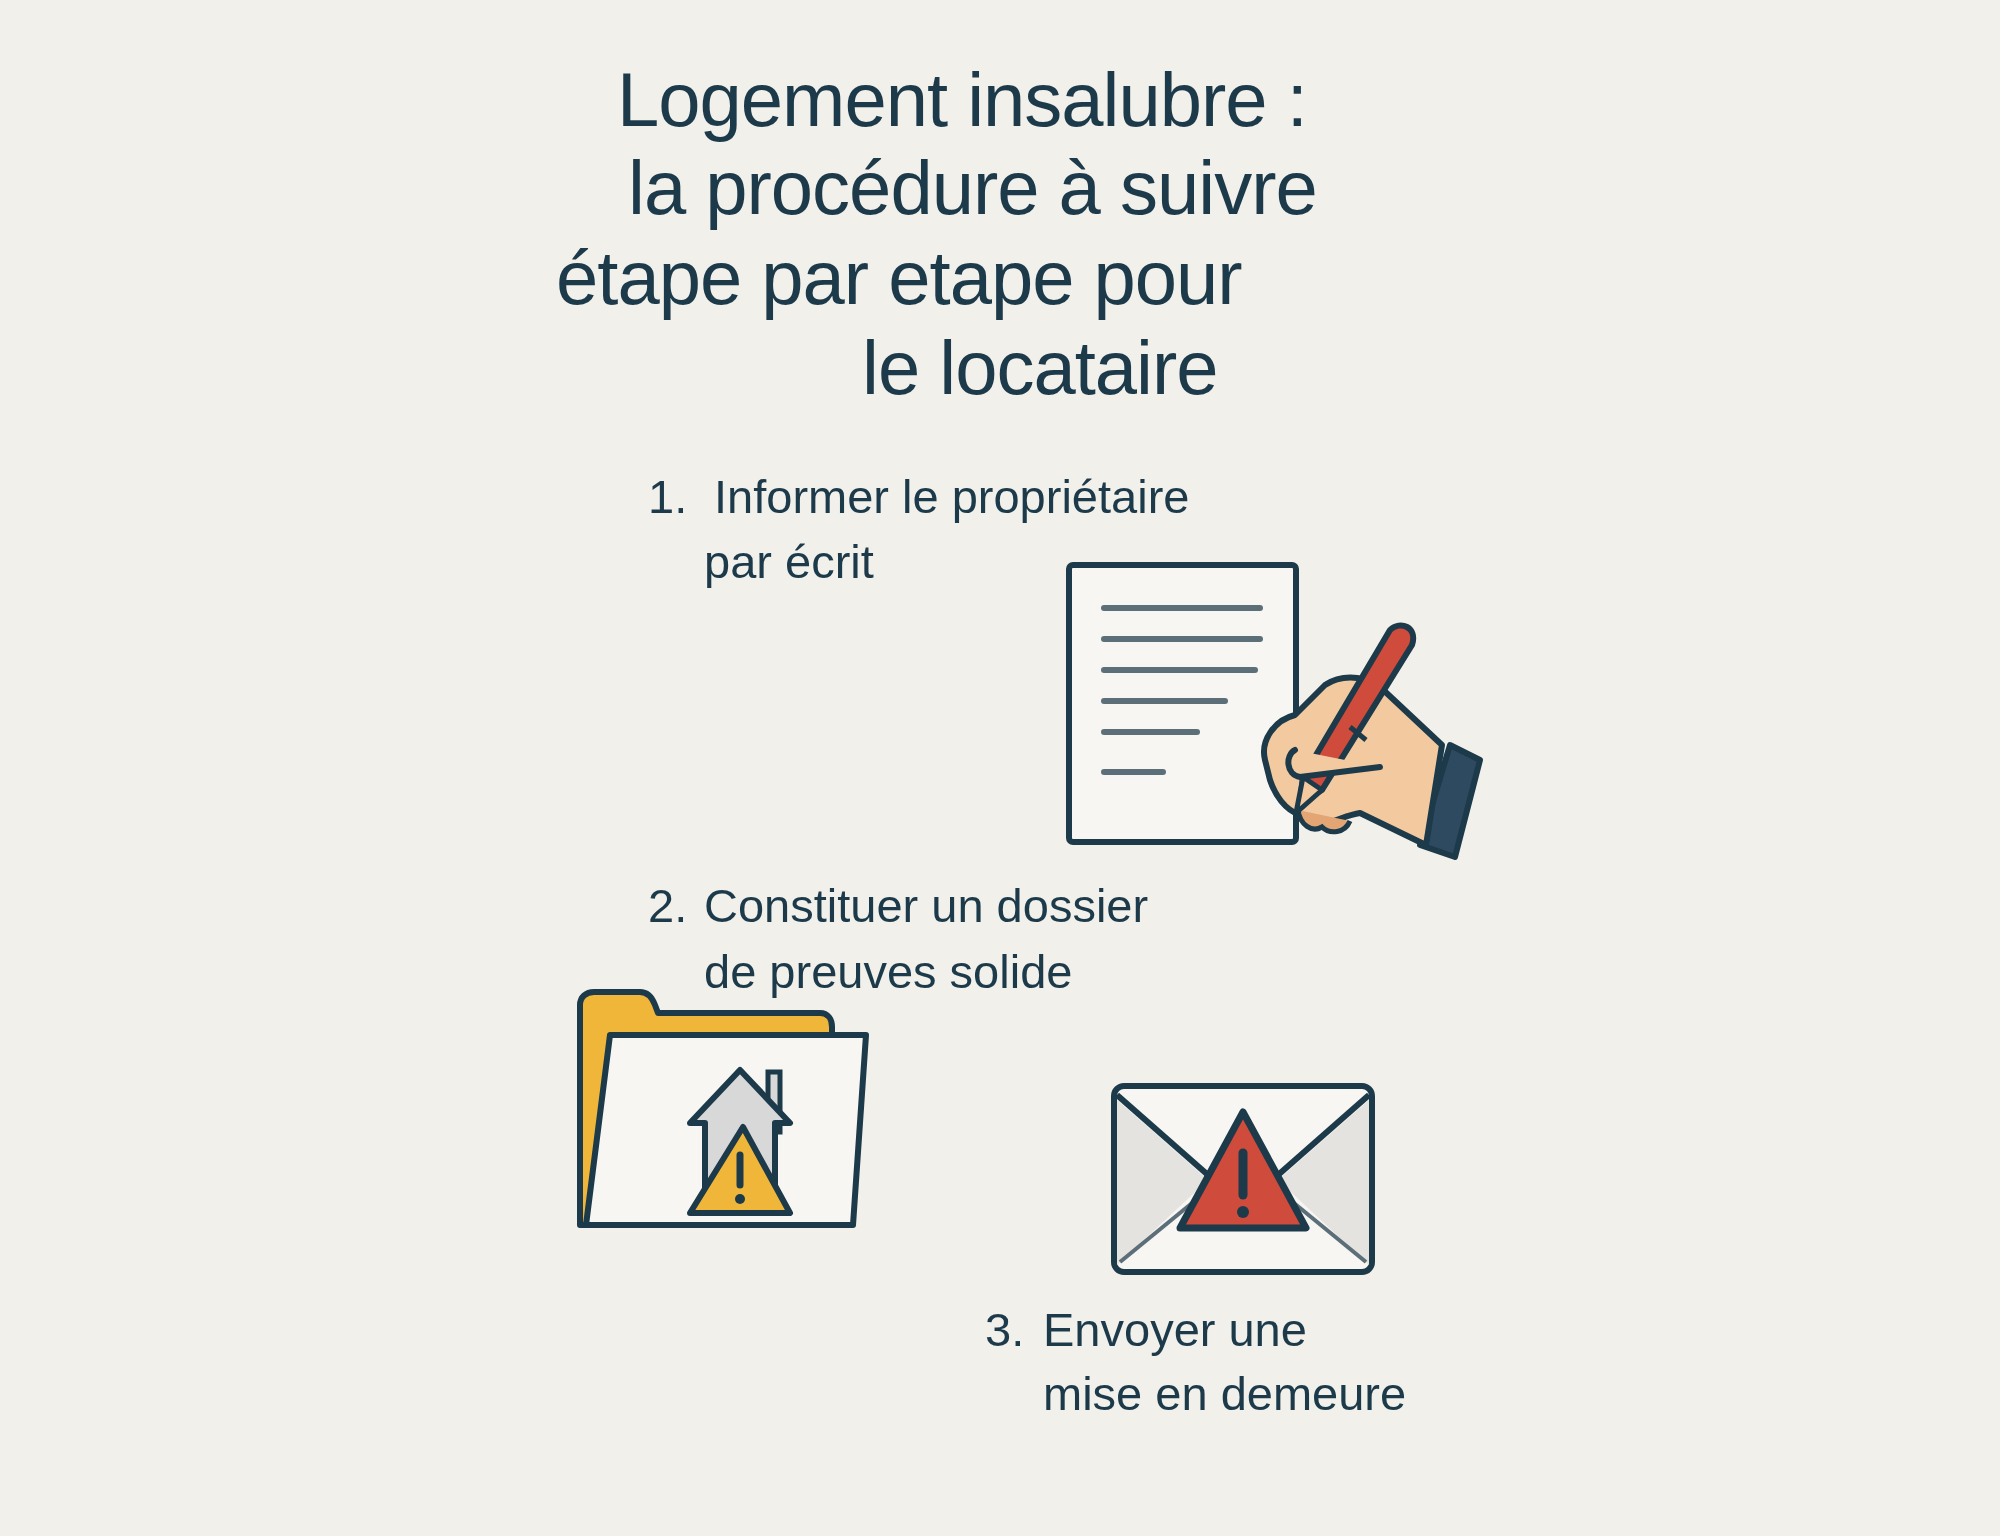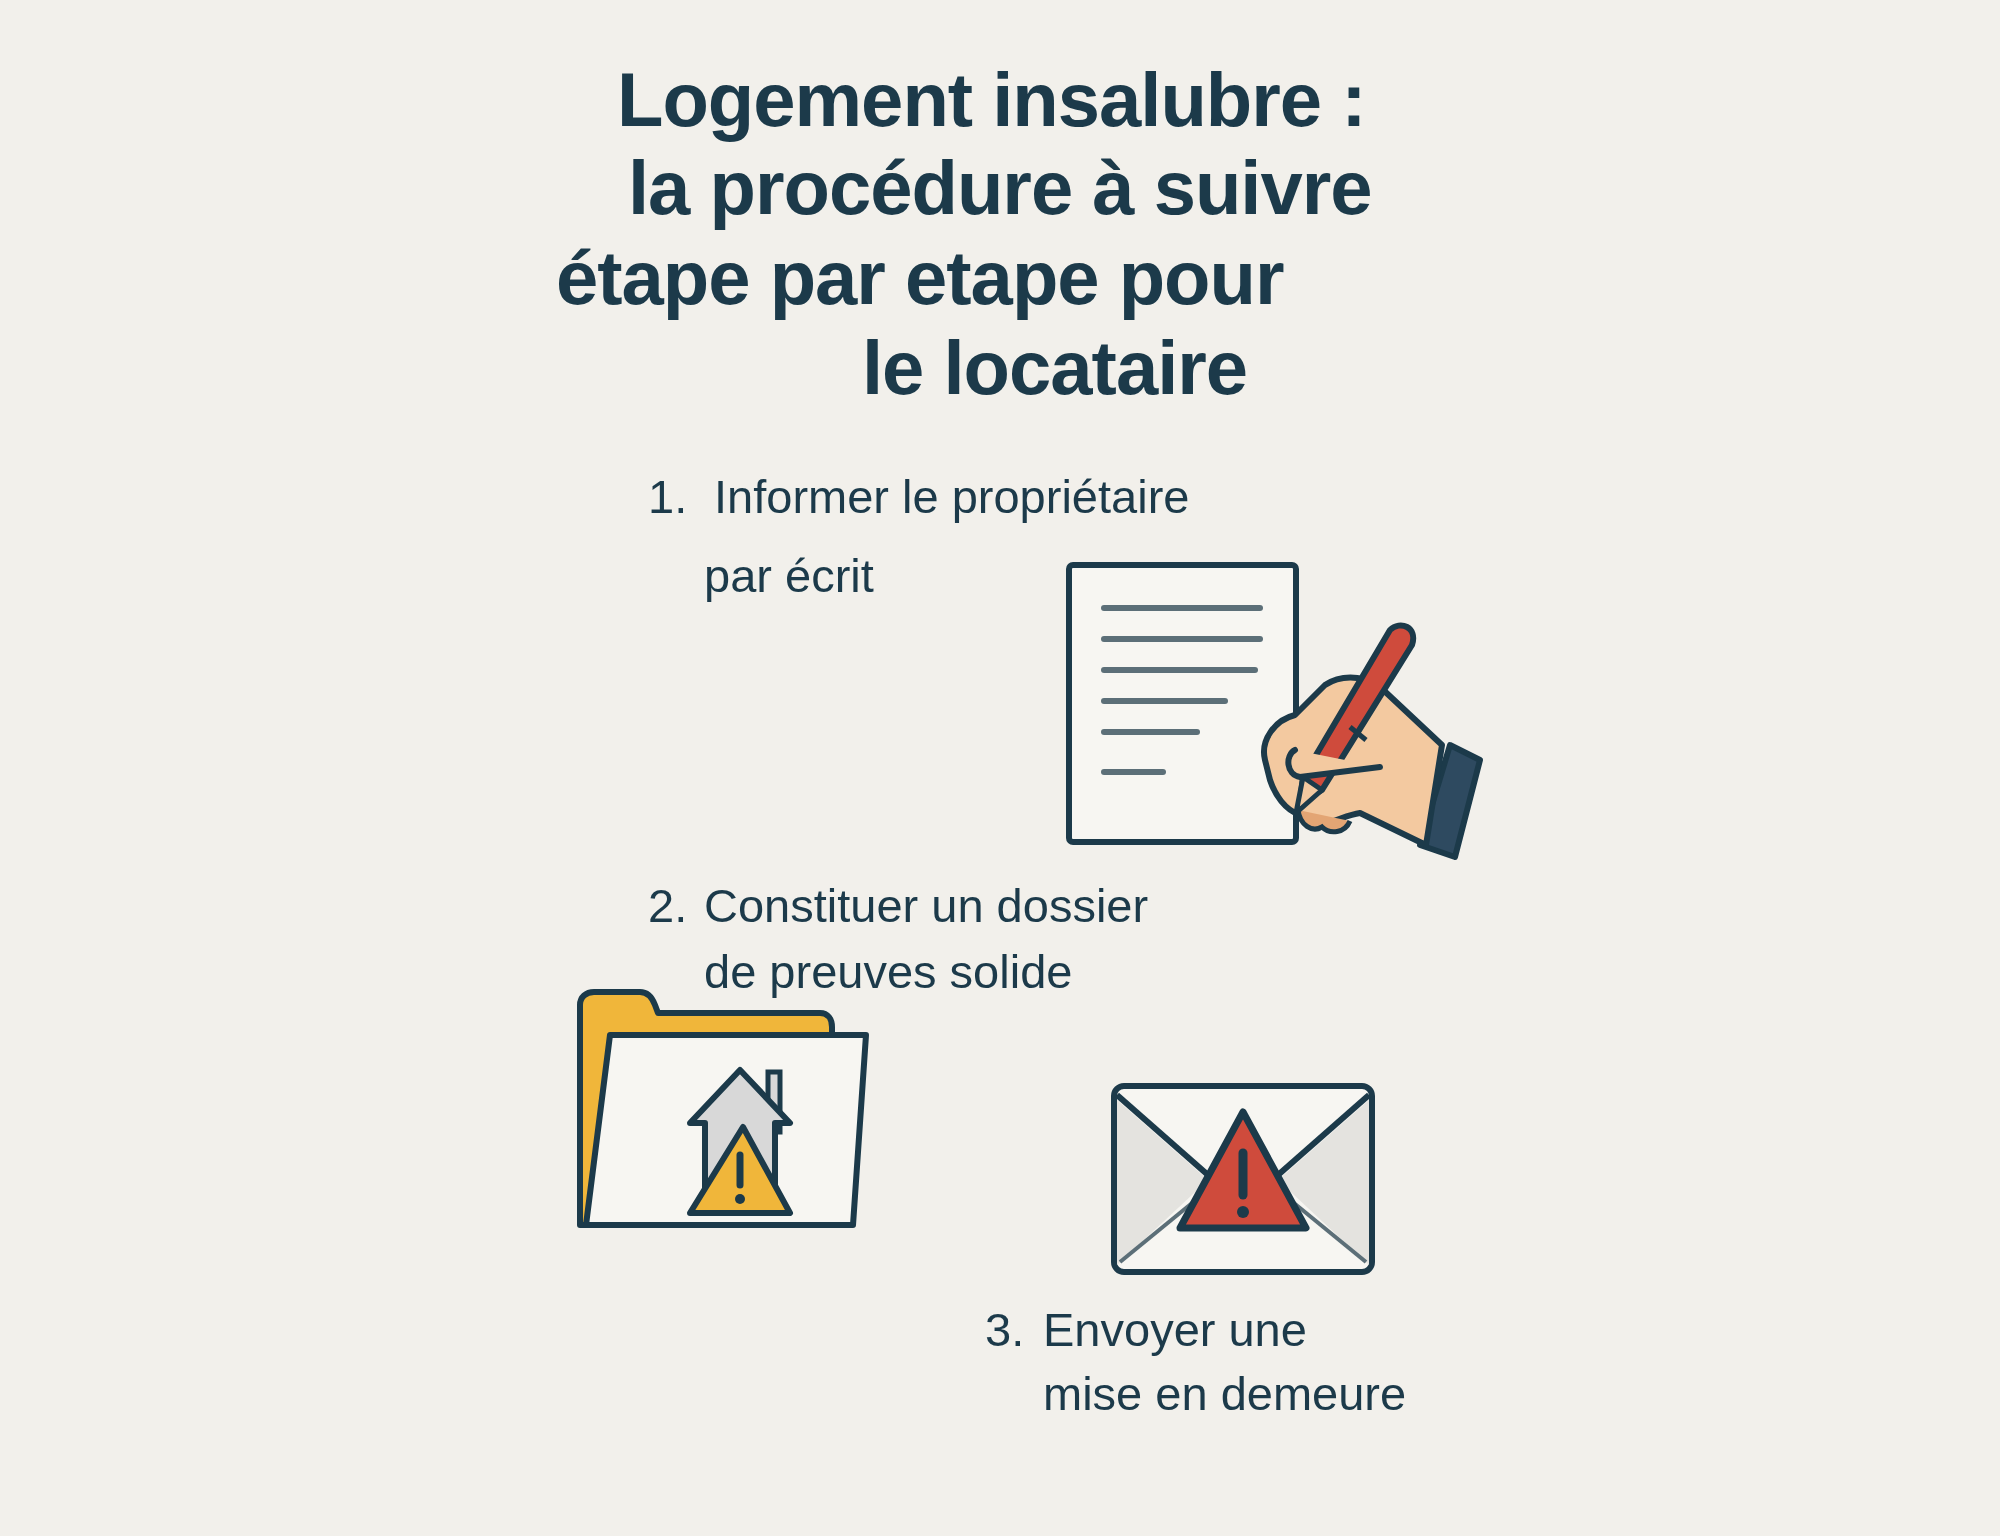--- a/index.html
+++ b/index.html
@@ -1,35 +1,35 @@
 <!DOCTYPE html>
 <html><head>
 <meta charset="utf-8">
 <style>
   html, body { margin:0; padding:0; }
   body { width:2000px; height:1536px; background:#F2F0EB; position:relative; overflow:hidden;
          font-family:"Liberation Sans", "DejaVu Sans", sans-serif; color:#1C3A4A; }
-  .title-line { position:absolute; font-weight:bold; font-size:76px; line-height:1; white-space:nowrap; letter-spacing:-1px; }
+  .title-line { position:absolute; font-weight:normal; font-size:76px; line-height:1; white-space:nowrap; letter-spacing:-1px; }
   .step { position:absolute; font-size:47px; line-height:1; white-space:nowrap; }
   .icon { position:absolute; }
 </style>
 </head>
 <body>
 
 <div>
   <div class="title-line" style="left:617px; top:62px;">Logement insalubre :</div>
   <div class="title-line" style="left:628px; top:150px;">la procédure à suivre</div>
   <div class="title-line" style="left:556px; top:240px;">étape par etape pour</div>
   <div class="title-line" style="left:822px; top:330px;margin-left:40px;">le locataire</div>
 </div>
 
 <div>
   <div class="step" style="left:648px; top:473px;">1.</div>
   <div class="step" style="left:704px; top:473px;margin-left:10px;">Informer le propriétaire</div>
-  <div class="step" style="left:704px; top:552px;">par écrit</div>
+  <div class="step" style="left:704px; top:538px;">par écrit</div>
   <svg class="icon" style="left:1060px; top:555px;" width="440" height="310" viewBox="0 0 440 310">
 
     <rect x="9" y="10" width="227" height="277" rx="4" fill="#F7F6F2" stroke="#1C3A4A" stroke-width="6"></rect>
     <g stroke="#5C6F78" stroke-width="6" stroke-linecap="round">
       <line x1="44" y1="53" x2="200" y2="53"></line>
       <line x1="44" y1="84" x2="200" y2="84"></line>
       <line x1="44" y1="115" x2="195" y2="115"></line>
       <line x1="44" y1="146" x2="165" y2="146"></line>
       <line x1="44" y1="177" x2="137" y2="177"></line>
       <line x1="44" y1="217" x2="103" y2="217"></line>

